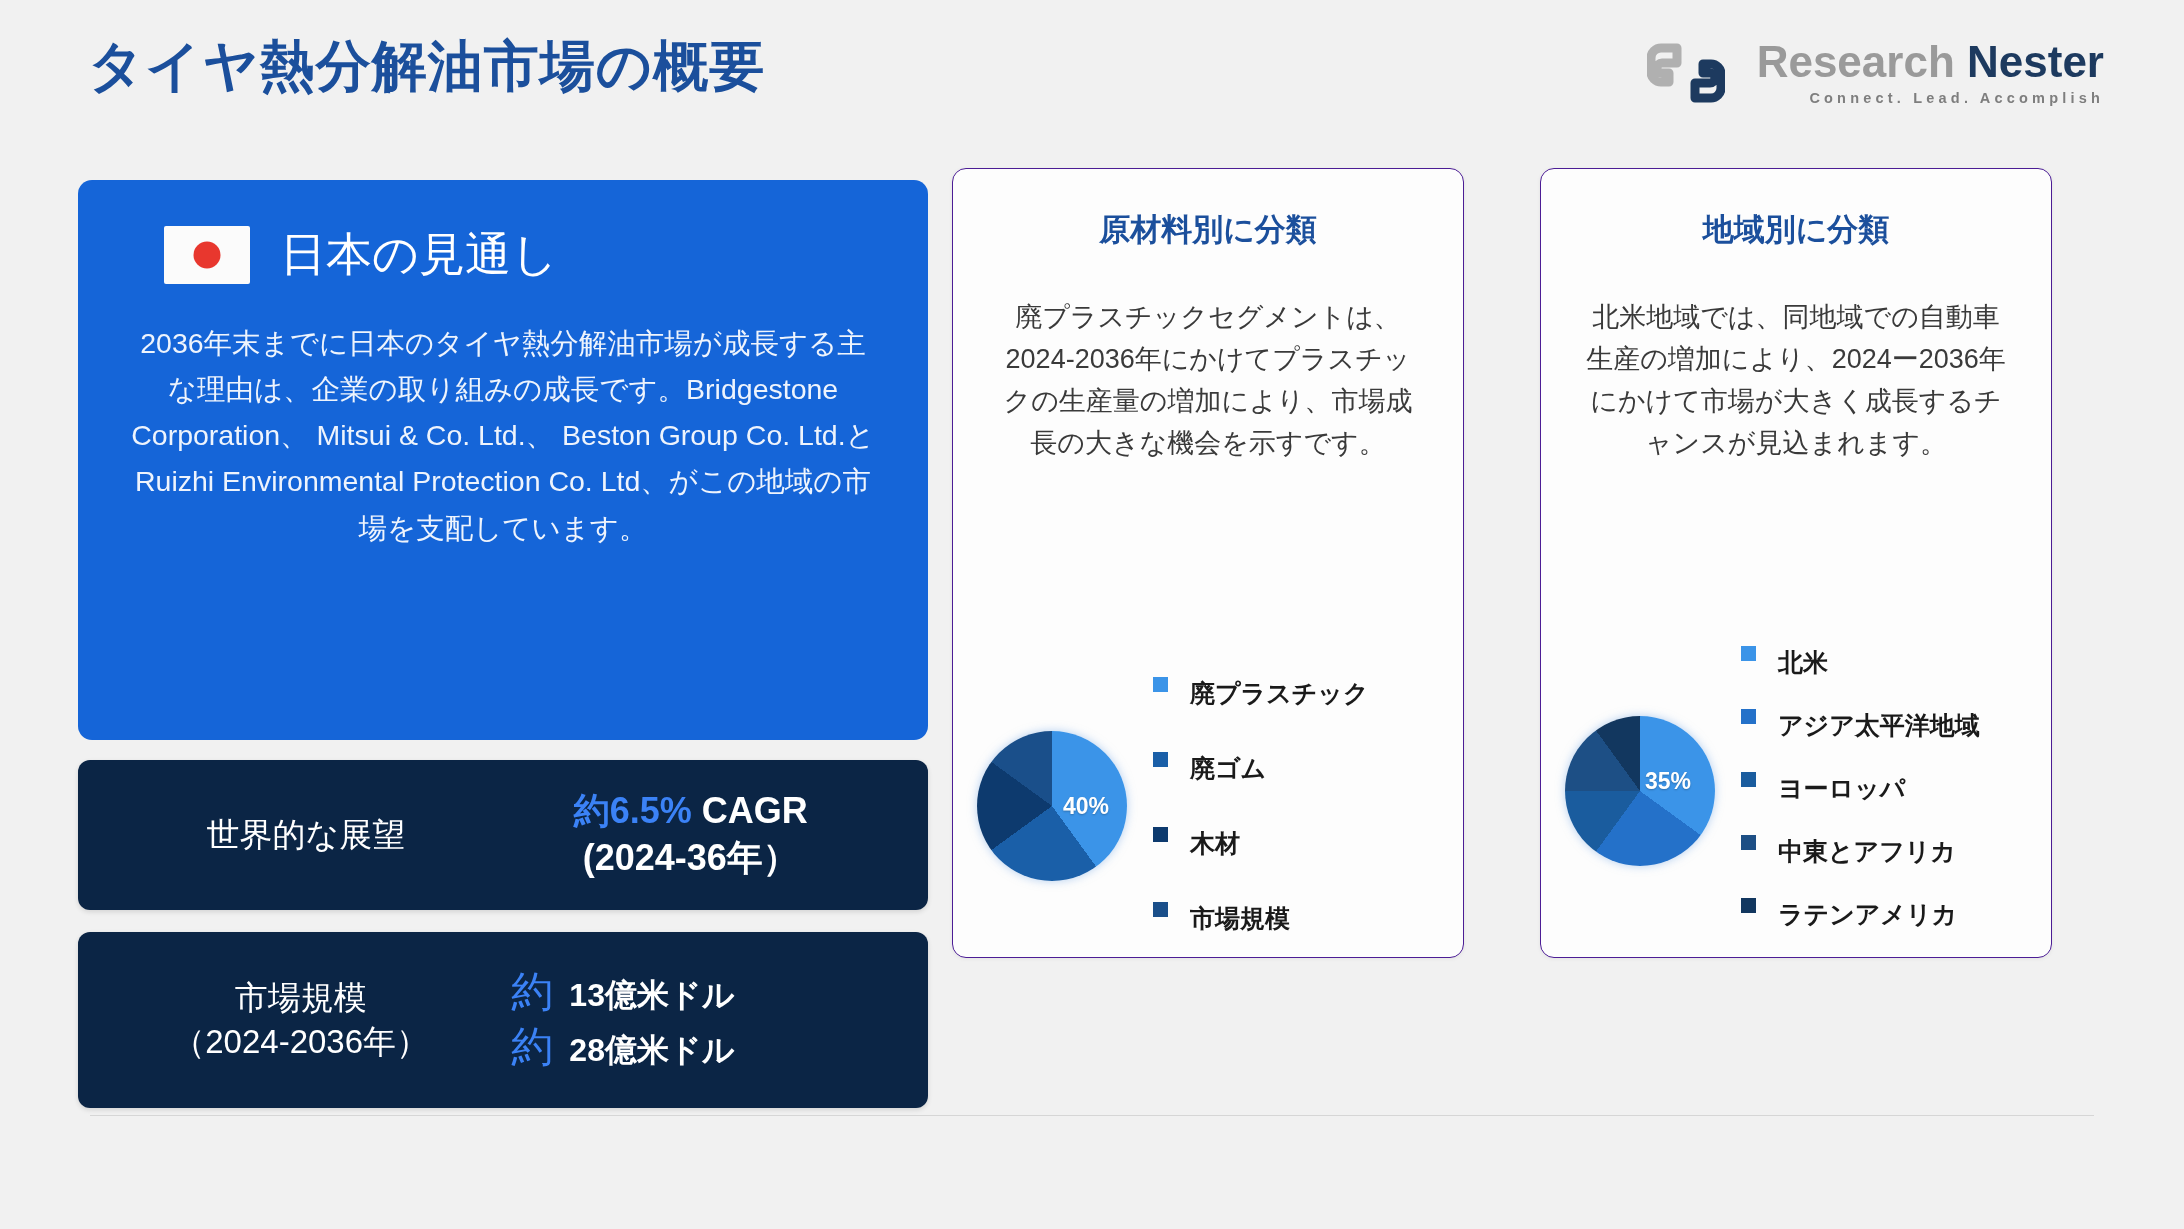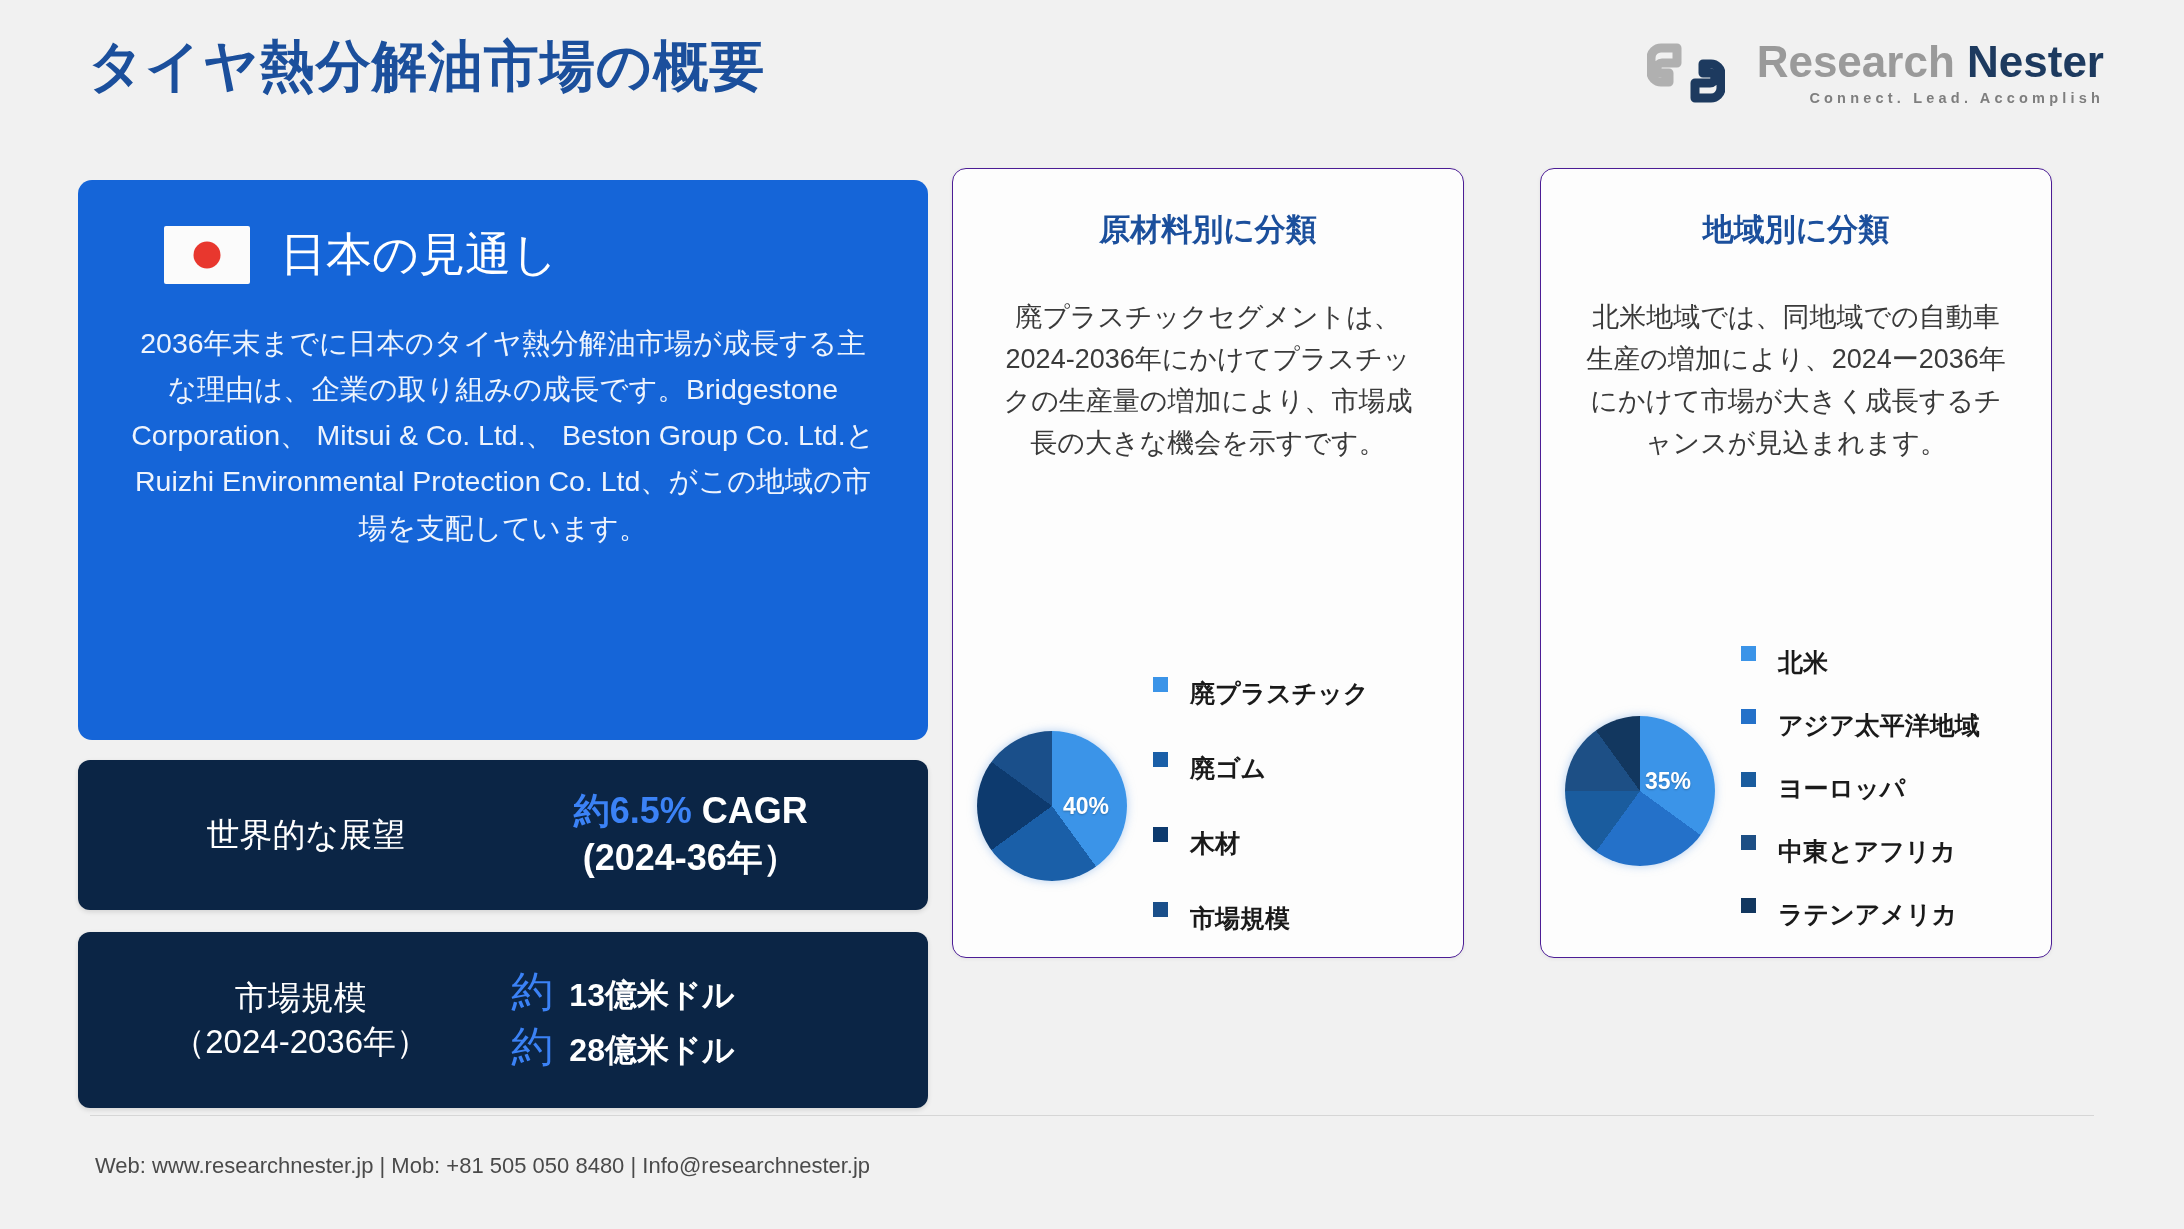--- a/index.html
+++ b/index.html
@@ -382,15 +382,14 @@
               <span class="legend-swatch" style="background: rgb(18, 55, 95);"></span>
               <span class="legend-label">ラテンアメリカ</span>
             </div>
           </div>
       </div>
     </div>
   </div>
 
   <div class="footer">
     <div class="footer-rule"></div>
-    <div class="footer-text">Web: www.researchnester.jp  | Mob: +81 505 050 8480 | Info@researchnester.jp</div>
   </div>
 </div>
 
 </body></html>

